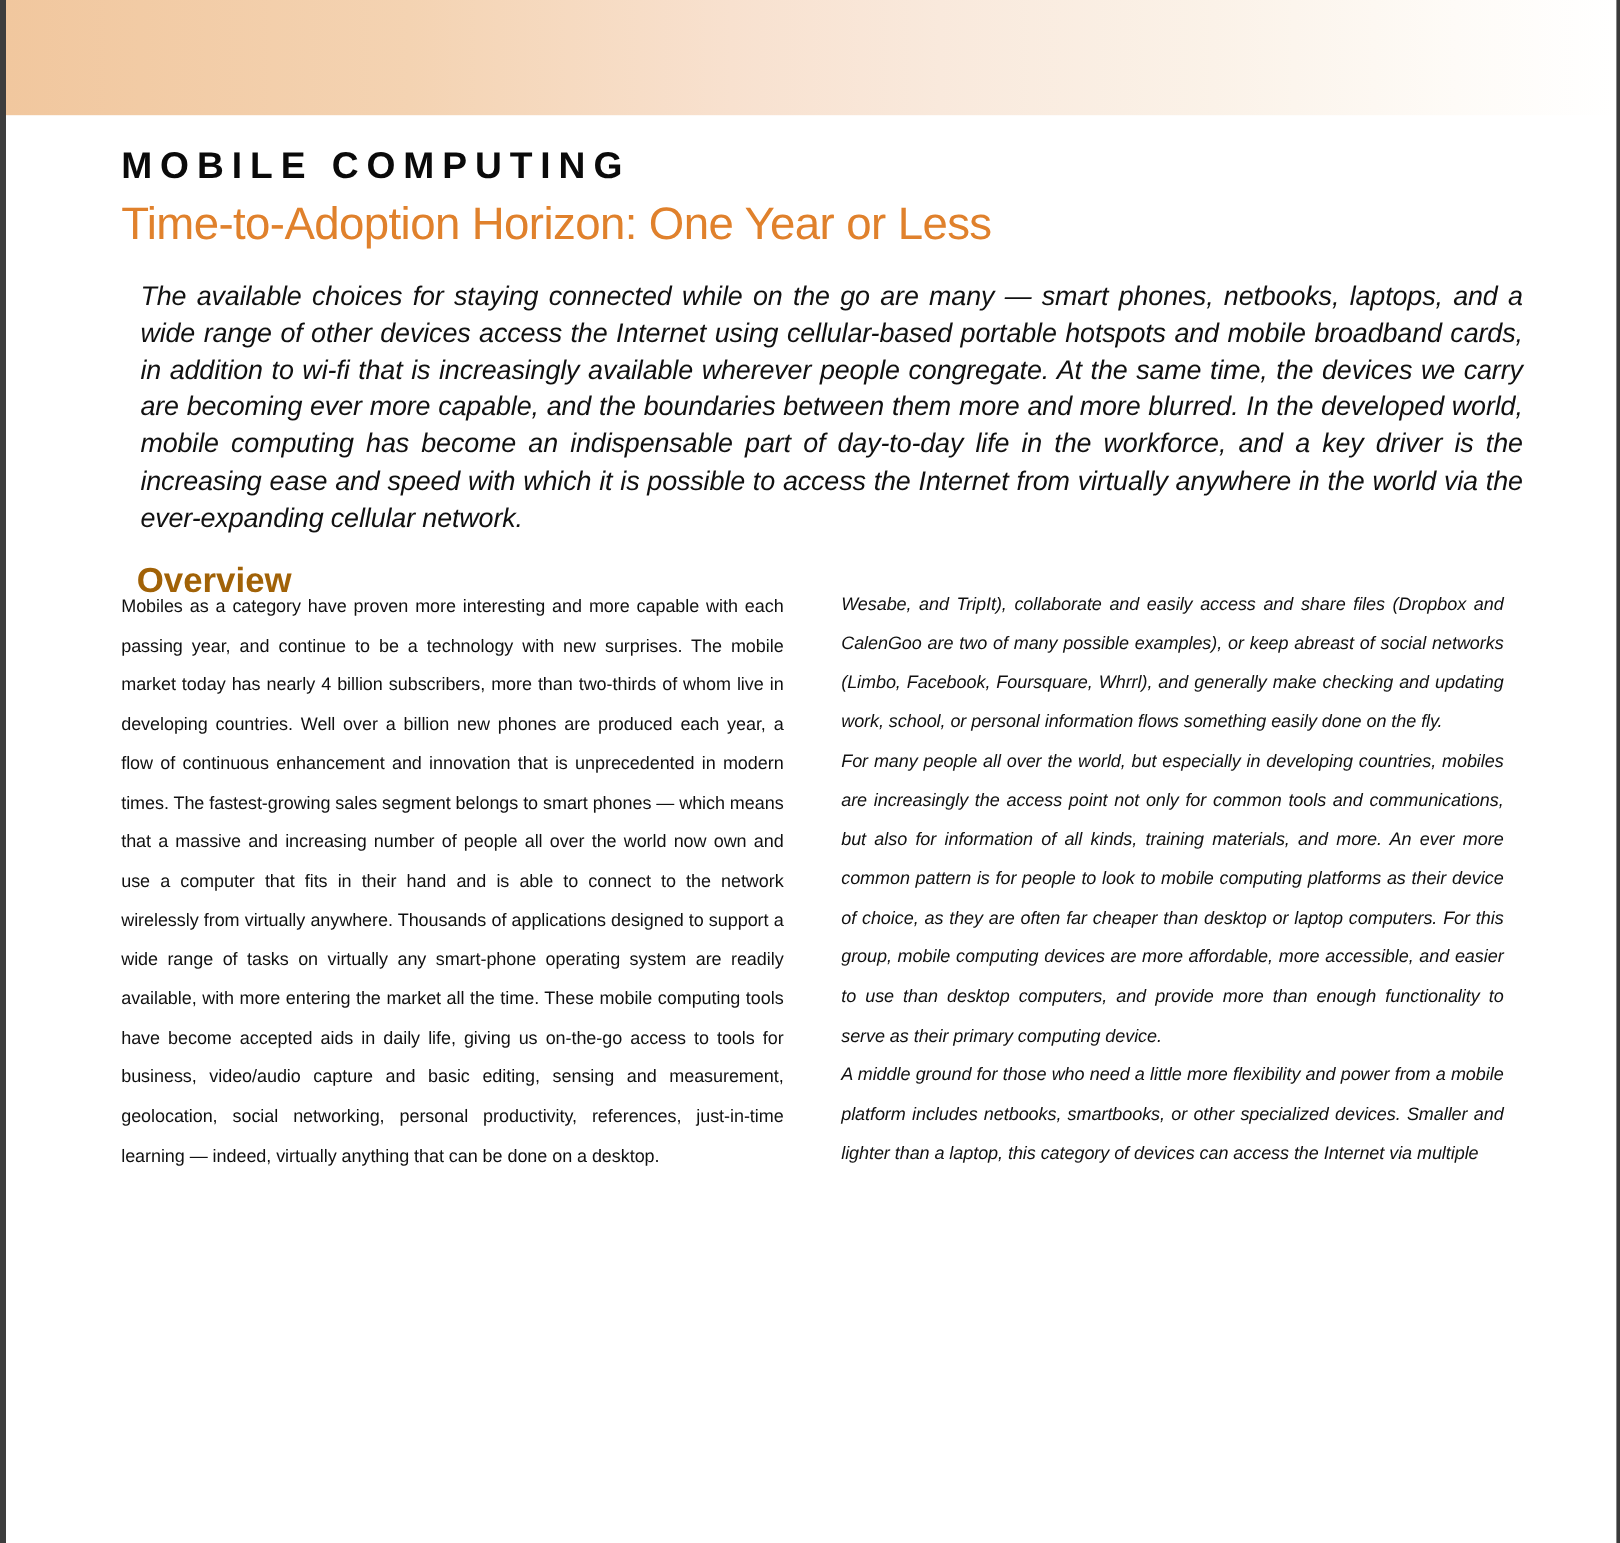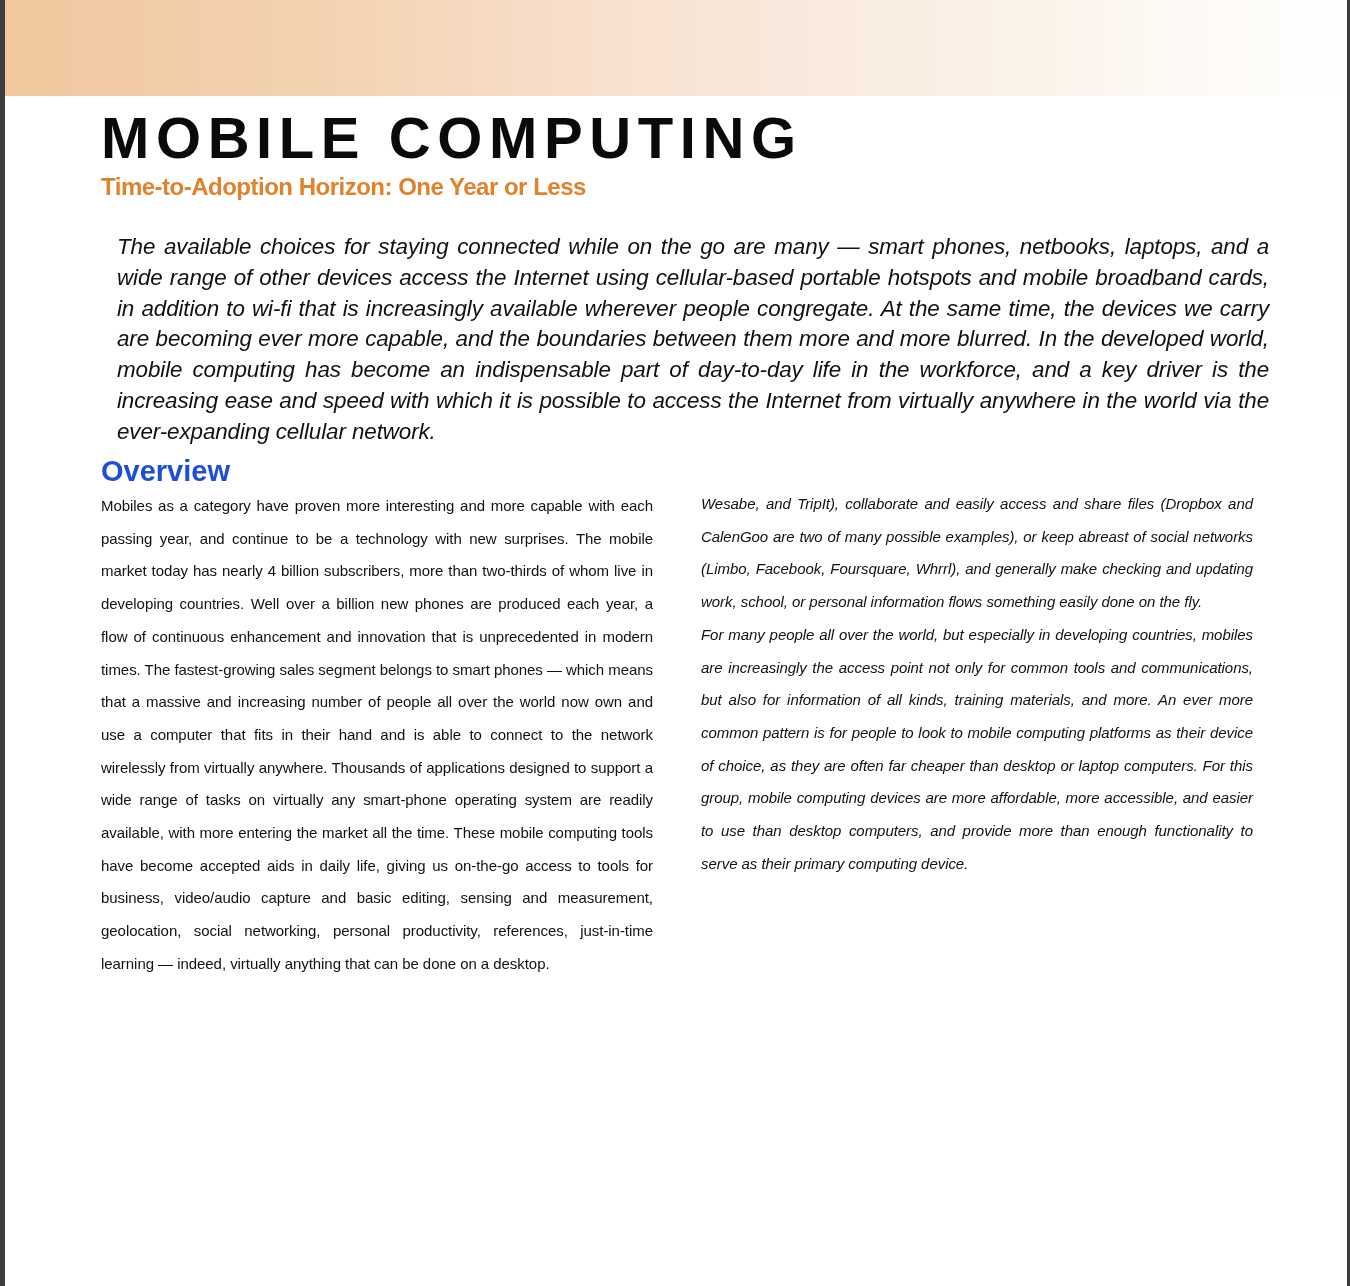--- a/index.html
+++ b/index.html
@@ -12,35 +12,35 @@
   .left-edge { position: absolute; left: 0; top: 0; width: 5px; height: 1286px; background: #3d3d3d; }
   .right-edge { position: absolute; left: 1347px; top: 0; width: 3px; height: 1286px; background: #3a3a3a; }
   .banner {
     position: absolute; left: 5px; top: 0; width: 1342px; height: 96px;
     background: linear-gradient(to right, #f1c79e 0%, #f4d3b2 25%, #f8e1cf 45%, #f9e9dc 58%, #fbf2e8 75%, #fefbf7 90%, #ffffff 100%);
   }
   .page { position: absolute; left: 101px; top: 0; width: 1152px; }
   .title {
     position: absolute; top: 111px; left: 0;
     font-family: "Liberation Sans", sans-serif; font-weight: bold;
-    font-size: 58px; letter-spacing: 6.6px; color: #0a0a0a; margin: 0; line-height: 54px;
+    font-size: 31px; letter-spacing: 6.6px; color: #0a0a0a; margin: 0; line-height: 54px;
   }
   .subtitle {
     position: absolute; top: 170px; left: 0;
-    font-weight: bold; font-size: 24px; color: #e0812c; margin: 0; line-height: 34px;
+    font-weight: normal; font-size: 38px; color: #e0812c; margin: 0; line-height: 34px;
     letter-spacing: -0.5px;
   }
   .intro {
     position: absolute; top: 216px; left: 0; width: 1152px;
     font-style: italic; font-size: 22.4px; line-height: 30.8px; text-align: justify; margin: 16px;
     letter-spacing: -0.1px;
   }
   .overview-heading {
     position: absolute; top: 453px; left: 0;
-    font-weight: bold; font-size: 29px; color: #1d4ed8; margin: 0; line-height: 36px;
+    font-weight: bold; font-size: 29px; color: #a16207; margin: 13px; line-height: 36px;
   }
   .col {
     position: absolute; font-size: 15px; line-height: 32.7px; text-align: justify;
     letter-spacing: -0.05px;
   }
   .col p { margin: 0; }
   .col-left { top: 490px; left: 0; width: 552px; }
   .col-right { top: 488px; left: 600px; width: 552px; font-style: italic; }
   .col-right p + p { }
 </style>
@@ -58,14 +58,15 @@
 
   <h3 class="overview-heading">Overview</h3>
 
   <div class="col col-left">
     <p>Mobiles as a category have proven more interesting and more capable with each passing year, and continue to be a technology with new surprises. The mobile market today has nearly 4 billion subscribers, more than two-thirds of whom live in developing countries. Well over a billion new phones are produced each year, a flow of continuous enhancement and innovation that is unprecedented in modern times. The fastest-growing sales segment belongs to smart phones — which means that a massive and increasing number of people all over the world now own and use a computer that fits in their hand and is able to connect to the network wirelessly from virtually anywhere. Thousands of applications designed to support a wide range of tasks on virtually any smart-phone operating system are readily available, with more entering the market all the time. These mobile computing tools have become accepted aids in daily life, giving us on-the-go access to tools for business, video/audio capture and basic editing, sensing and measurement, geolocation, social networking, personal productivity, references, just-in-time learning — indeed, virtually anything that can be done on a desktop.</p>
   </div>
 
   <div class="col col-right">
     <p>Wesabe, and TripIt), collaborate and easily access and share files (Dropbox and CalenGoo are two of many possible examples), or keep abreast of social networks (Limbo, Facebook, Foursquare, Whrrl), and generally make checking and updating work, school, or personal information flows something easily done on the fly.</p>
     <p>For many people all over the world, but especially in developing countries, mobiles are increasingly the access point not only for common tools and communications, but also for information of all kinds, training materials, and more. An ever more common pattern is for people to look to mobile computing platforms as their device of choice, as they are often far cheaper than desktop or laptop computers. For this group, mobile computing devices are more affordable, more accessible, and easier to use than desktop computers, and provide more than enough functionality to serve as their primary computing device.</p>
+    <p>A middle ground for those who need a little more flexibility and power from a mobile platform includes netbooks, smartbooks, or other specialized devices. Smaller and lighter than a laptop, this category of devices can access the Internet via multiple</p>
   </div>
 </div>
 
 </body></html>

